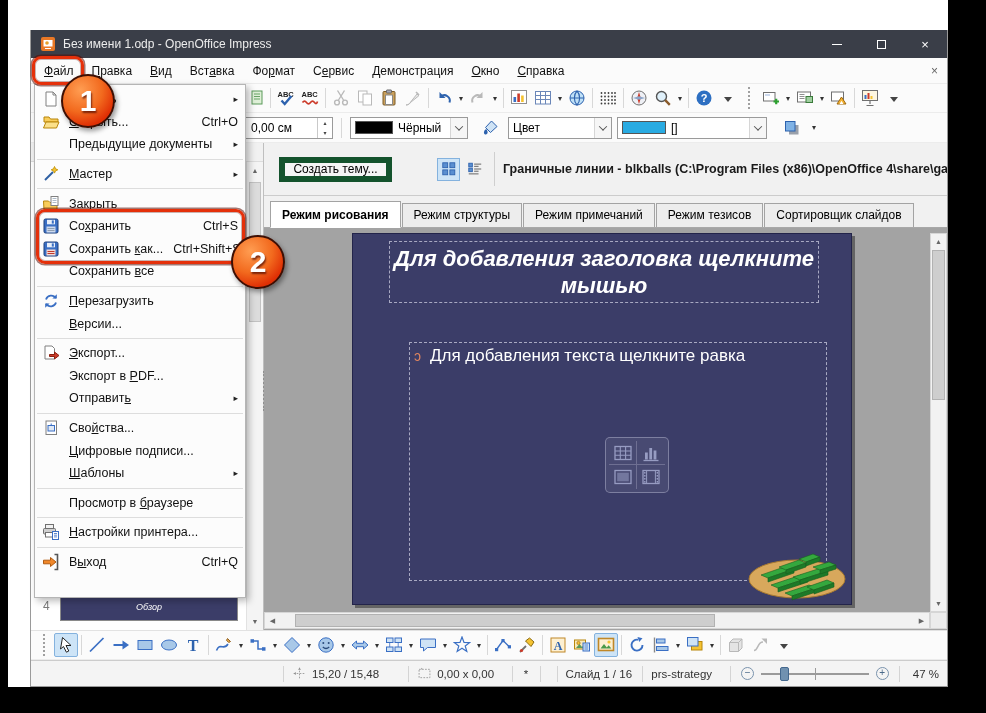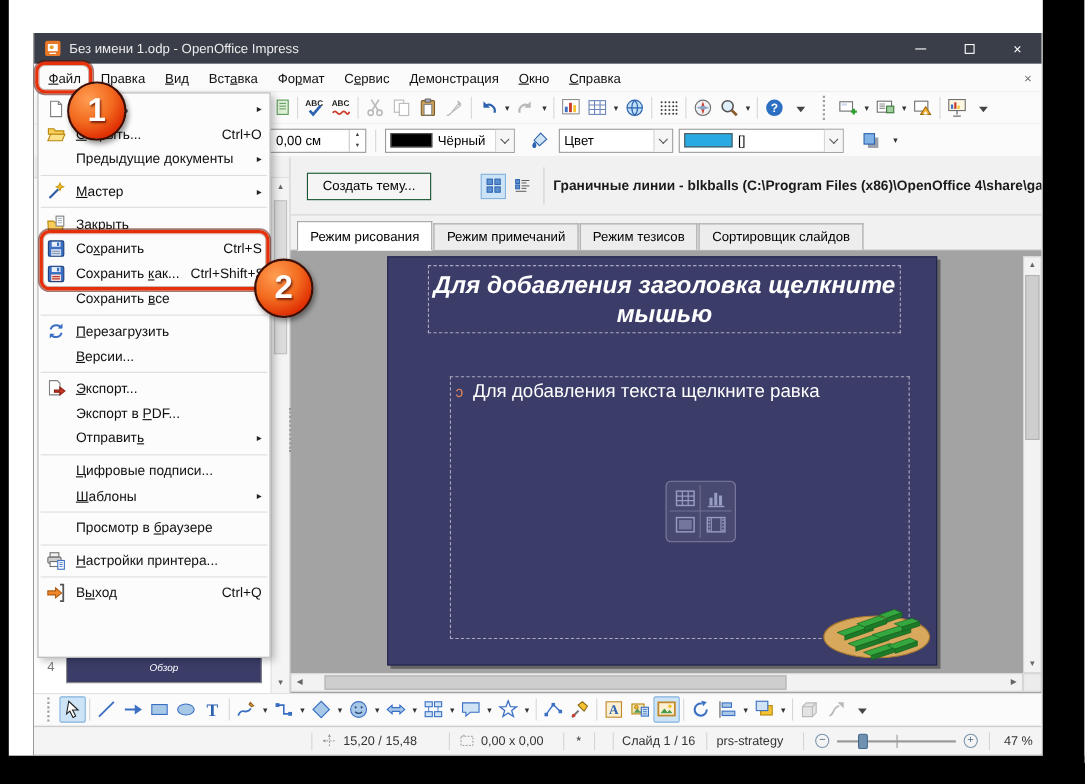--- a/index.html
+++ b/index.html
@@ -82,34 +82,34 @@
   .panel-thumb { position:absolute; left:29px; top:0; width:178px; height:28px;
     background:var(--slide-bg,#3b3d68); border:1px solid #8a8a8a; display:flex;
     align-items:center; justify-content:center; }
   .panel-thumb span { color:#fff; font-style:italic; font-size:9px; }
 
   .rightcol { flex:1; min-width:0; display:flex; flex-direction:column; }
 
   
   .gallerybar { height:53px; flex:none; background:#f1f1f1; border-bottom:1px solid #cccccc;
     display:flex; align-items:center; padding-left:15px; white-space:nowrap; overflow:hidden; }
-  .btn-newtheme { width:113px; height:25px; flex:none; background:#f5f5f5; border:1px solid #14532d;
+  .btn-newtheme { width:113px; height:25px; flex:none; background:#f5f5f5; border:6px solid #14532d;
     font-size:12px; display:flex; align-items:center; justify-content:center; margin-right:45px; }
   .gtoggle { width:23px; height:23px; flex:none; display:flex; align-items:center;
     justify-content:center; border:1px solid transparent; margin-right:3px; }
   .gtoggle.sel { background:#cde4f7; border-color:#84b2de; }
   .gsep { width:1px; height:34px; background:#cfcfcf; margin:0 8px 0 5px; flex:none; }
   .gpath { font-size:12.5px; font-weight:bold; color:#1a1a1a; overflow:hidden; }
 
   
   .tabstrip { height:32px; flex:none; background:#f1f1f1; border-bottom:1px solid #a8a8a8;
     display:flex; align-items:flex-end; padding-left:6px; }
   .tab { height:24px; line-height:23px; padding:0 11px; font-size:12px; background:#ededed;
     border:1px solid #a3a3a3; border-bottom:none; margin-right:1px; white-space:nowrap; }
-  .tab.active { background:#fff; font-weight:normal; height:27px; line-height:26px;
+  .tab.active { background:#fff; font-weight:bold; height:27px; line-height:26px;
     margin-bottom:-1px; border-bottom:1px solid #fff; }
 
   
   .canvas { flex:1; position:relative; background:#a3a3a3; overflow:hidden; }
   .slide { position:absolute; left:88px; top:5px; width:500px; height:372px;
     background:var(--slide-bg,#3b3d68); border:1px solid #23244a;
     box-shadow:3px 3px 0 rgba(25,25,25,0.45); }
   .title-ph { position:absolute; left:36px; top:7px; width:430px; height:62px;
     border:1px dashed rgba(205,205,225,0.75); display:flex; align-items:center;
     justify-content:center; text-align:center; color:#fff; font-style:italic;
@@ -499,20 +499,21 @@
                 <rect x="2" y="8" width="4" height="4" fill="#5a8fd0" stroke="#2d62ae"></rect>
                 <path d="M8 3.5h8M8 6h5M8 9h8M8 11.5h5M2 14.5h11" stroke="#555" stroke-width="1"></path>
               </svg>
           </span>
           <span class="gsep"></span>
           <span class="gpath">Граничные линии - blkballs (C:\Program Files (x86)\OpenOffice 4\share\gallery\r</span>
         </div>
 
         <div class="tabstrip" id="tabstrip">
             <span class="tab active">Режим рисования</span>
+            <span class="tab">Режим структуры</span>
             <span class="tab">Режим примечаний</span>
             <span class="tab">Режим тезисов</span>
             <span class="tab">Сортировщик слайдов</span>
           </div>
 
         <div class="canvas">
           <div class="slide">
             <div class="title-ph">Для добавления заголовка щелкните мышью</div>
             <div class="body-ph">
               <div class="body-line">
@@ -924,20 +925,30 @@
         <span class="mico"></span>
         <span class="mlabel">Экспорт в <u>P</u>DF...</span>
       </div>
       <div class="mrow">
         <span class="mico"></span>
         <span class="mlabel">Отправит<u>ь</u></span>
         <span class="marrow">▸</span>
       </div>
       <div class="msep"></div>
       <div class="mrow">
+        <span class="mico">
+          <svg viewBox="0 0 18 18" width="18" height="18">
+            <rect x="4" y="2" width="10.5" height="13.5" fill="#fff" stroke="#808080"></rect>
+            <rect x="6" y="6.5" width="6.5" height="5.5" fill="#dfe8f4" stroke="#3a6fc4"></rect>
+            <path d="M9.2 6.5V4.5" stroke="#3a6fc4"></path>
+          </svg>
+        </span>
+        <span class="mlabel">Сво<u>й</u>ства...</span>
+      </div>
+      <div class="mrow">
         <span class="mico"></span>
         <span class="mlabel"><u>Ц</u>ифровые подписи...</span>
       </div>
       <div class="mrow">
         <span class="mico"></span>
         <span class="mlabel"><u>Ш</u>аблоны</span>
         <span class="marrow">▸</span>
       </div>
       <div class="msep"></div>
       <div class="mrow">

